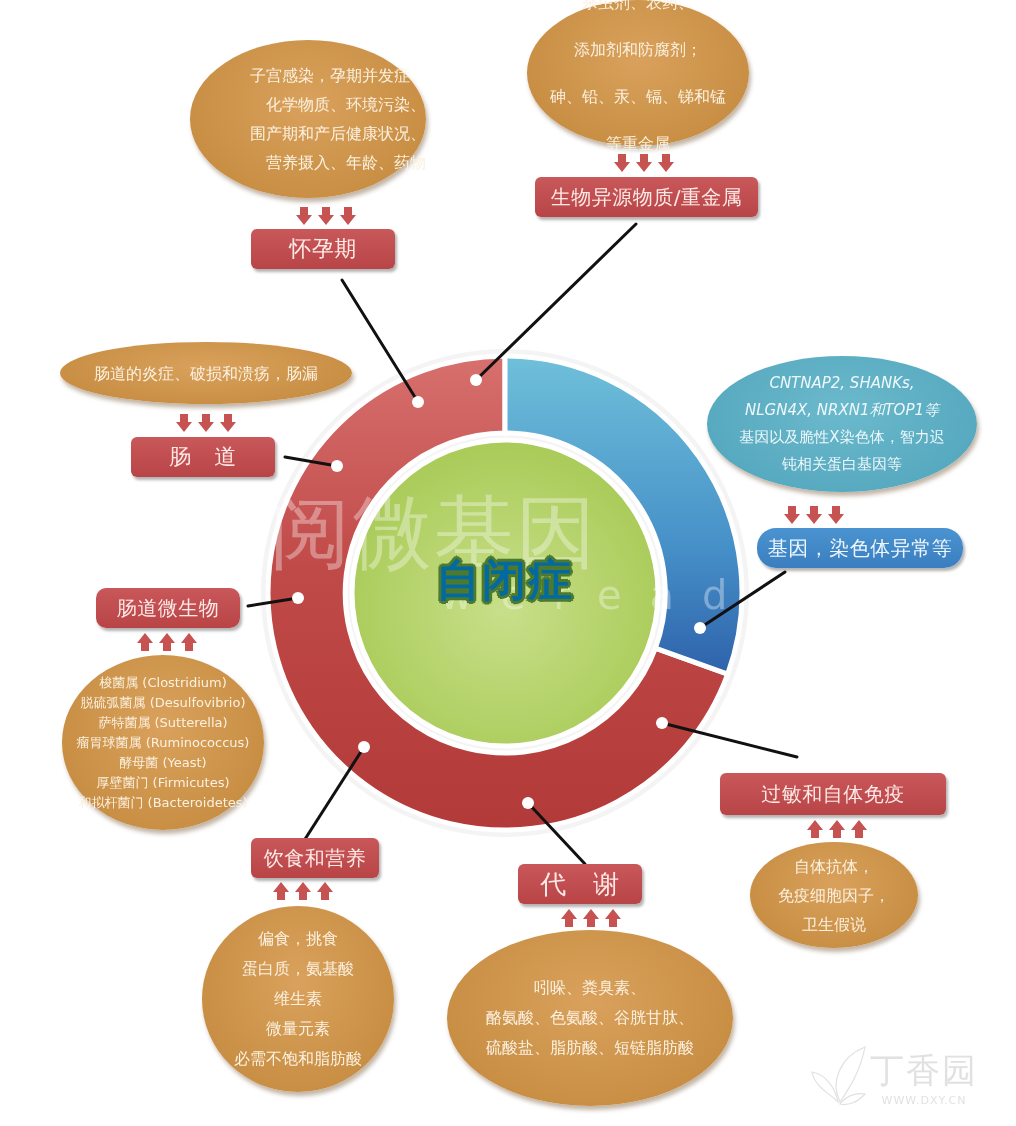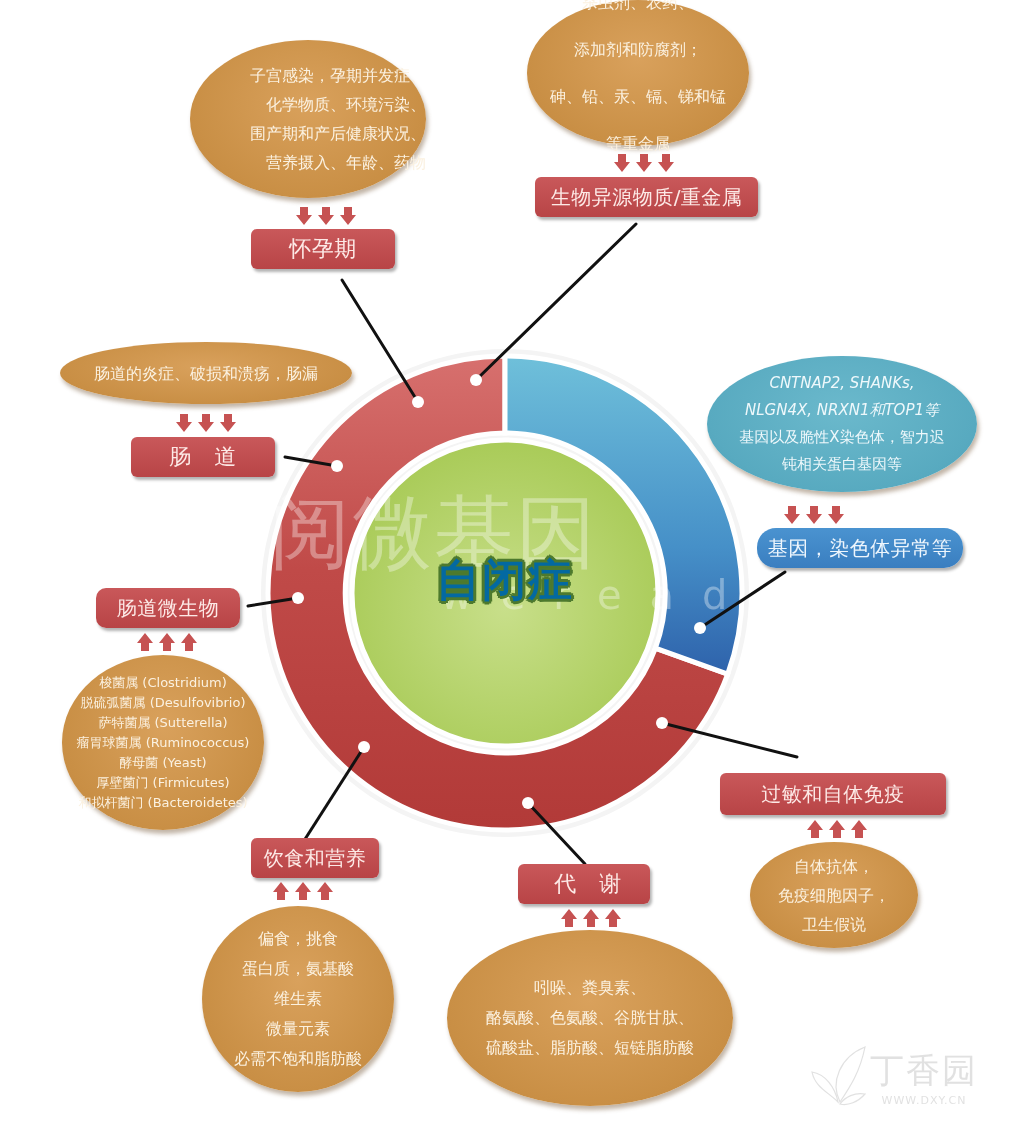--- a/index.html
+++ b/index.html
@@ -265,21 +265,21 @@
     </span>
 </div>
 <div class="ellipse" style="left:202px;top:906px;width:192px;height:186px;line-height:30px;">
   <div class="line">偏食，挑食</div>
   <div class="line">蛋白质，氨基酸</div>
   <div class="line">维生素</div>
   <div class="line">微量元素</div>
   <div class="line">必需不饱和脂肪酸</div>
 </div>
 
-<div class="label" style="left:518px;top:864px;width:124px;height:40px;font-size:22px;padding-left:8px;">代　谢</div>
+<div class="label" style="left:518px;top:864px;width:124px;height:40px;font-size:26px;">代　谢</div>
 <div class="arrows" style="left:561px;top:909px;">
   <span class="arrow">
       <svg width="16" height="18">
         <polygon points="8,0 16,10 12,10 12,18 4,18 4,10 0,10" fill="#c65252"></polygon>
       </svg>
     </span>
   <span class="arrow">
       <svg width="16" height="18">
         <polygon points="8,0 16,10 12,10 12,18 4,18 4,10 0,10" fill="#c65252"></polygon>
       </svg>

